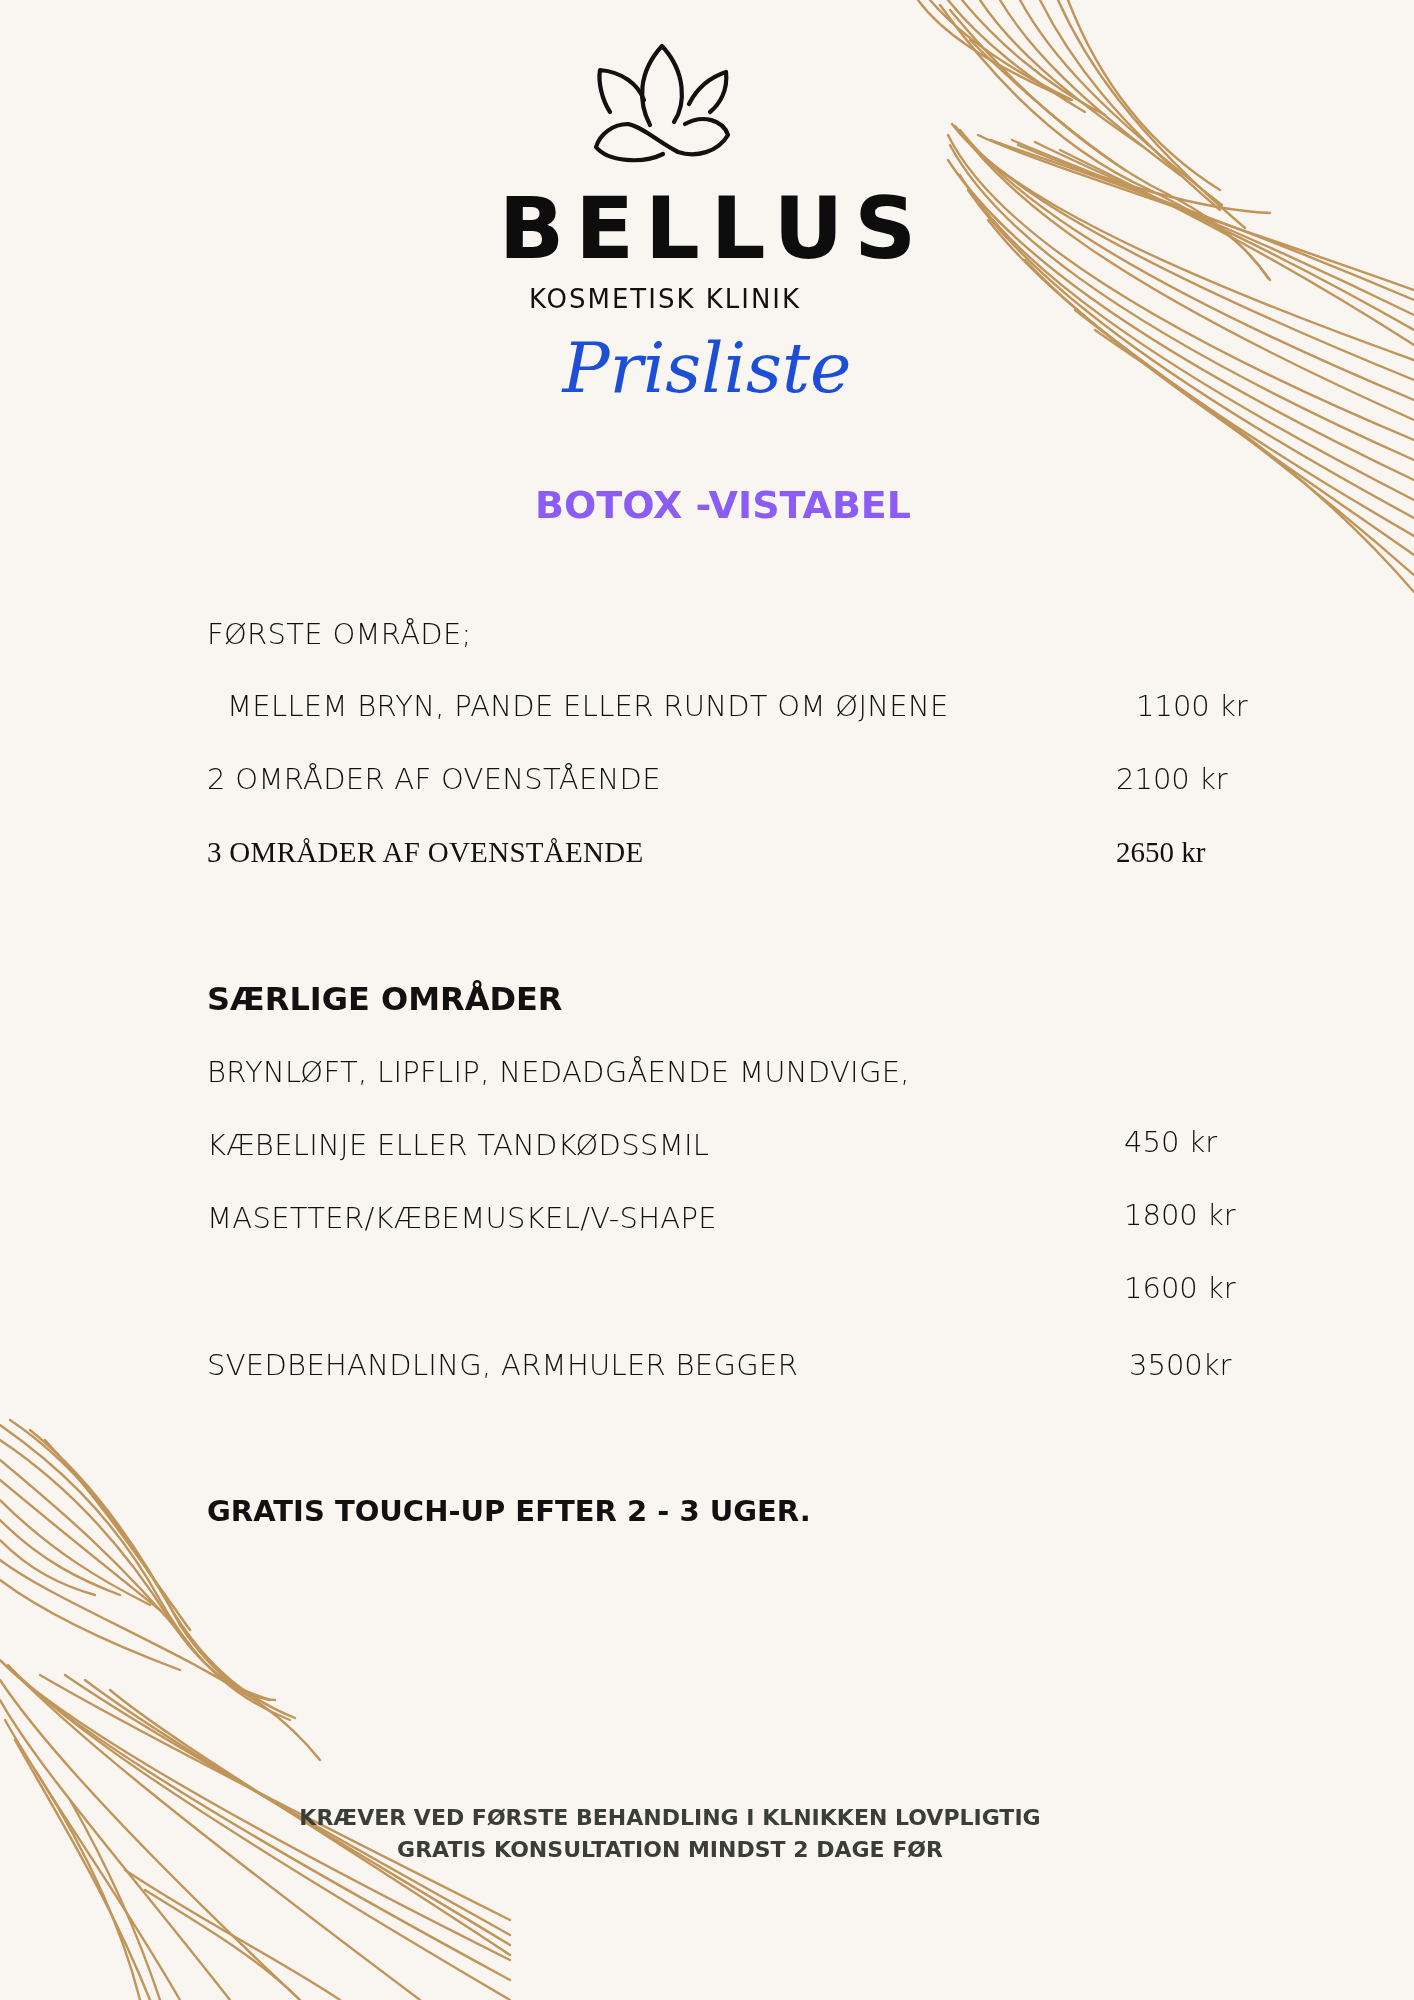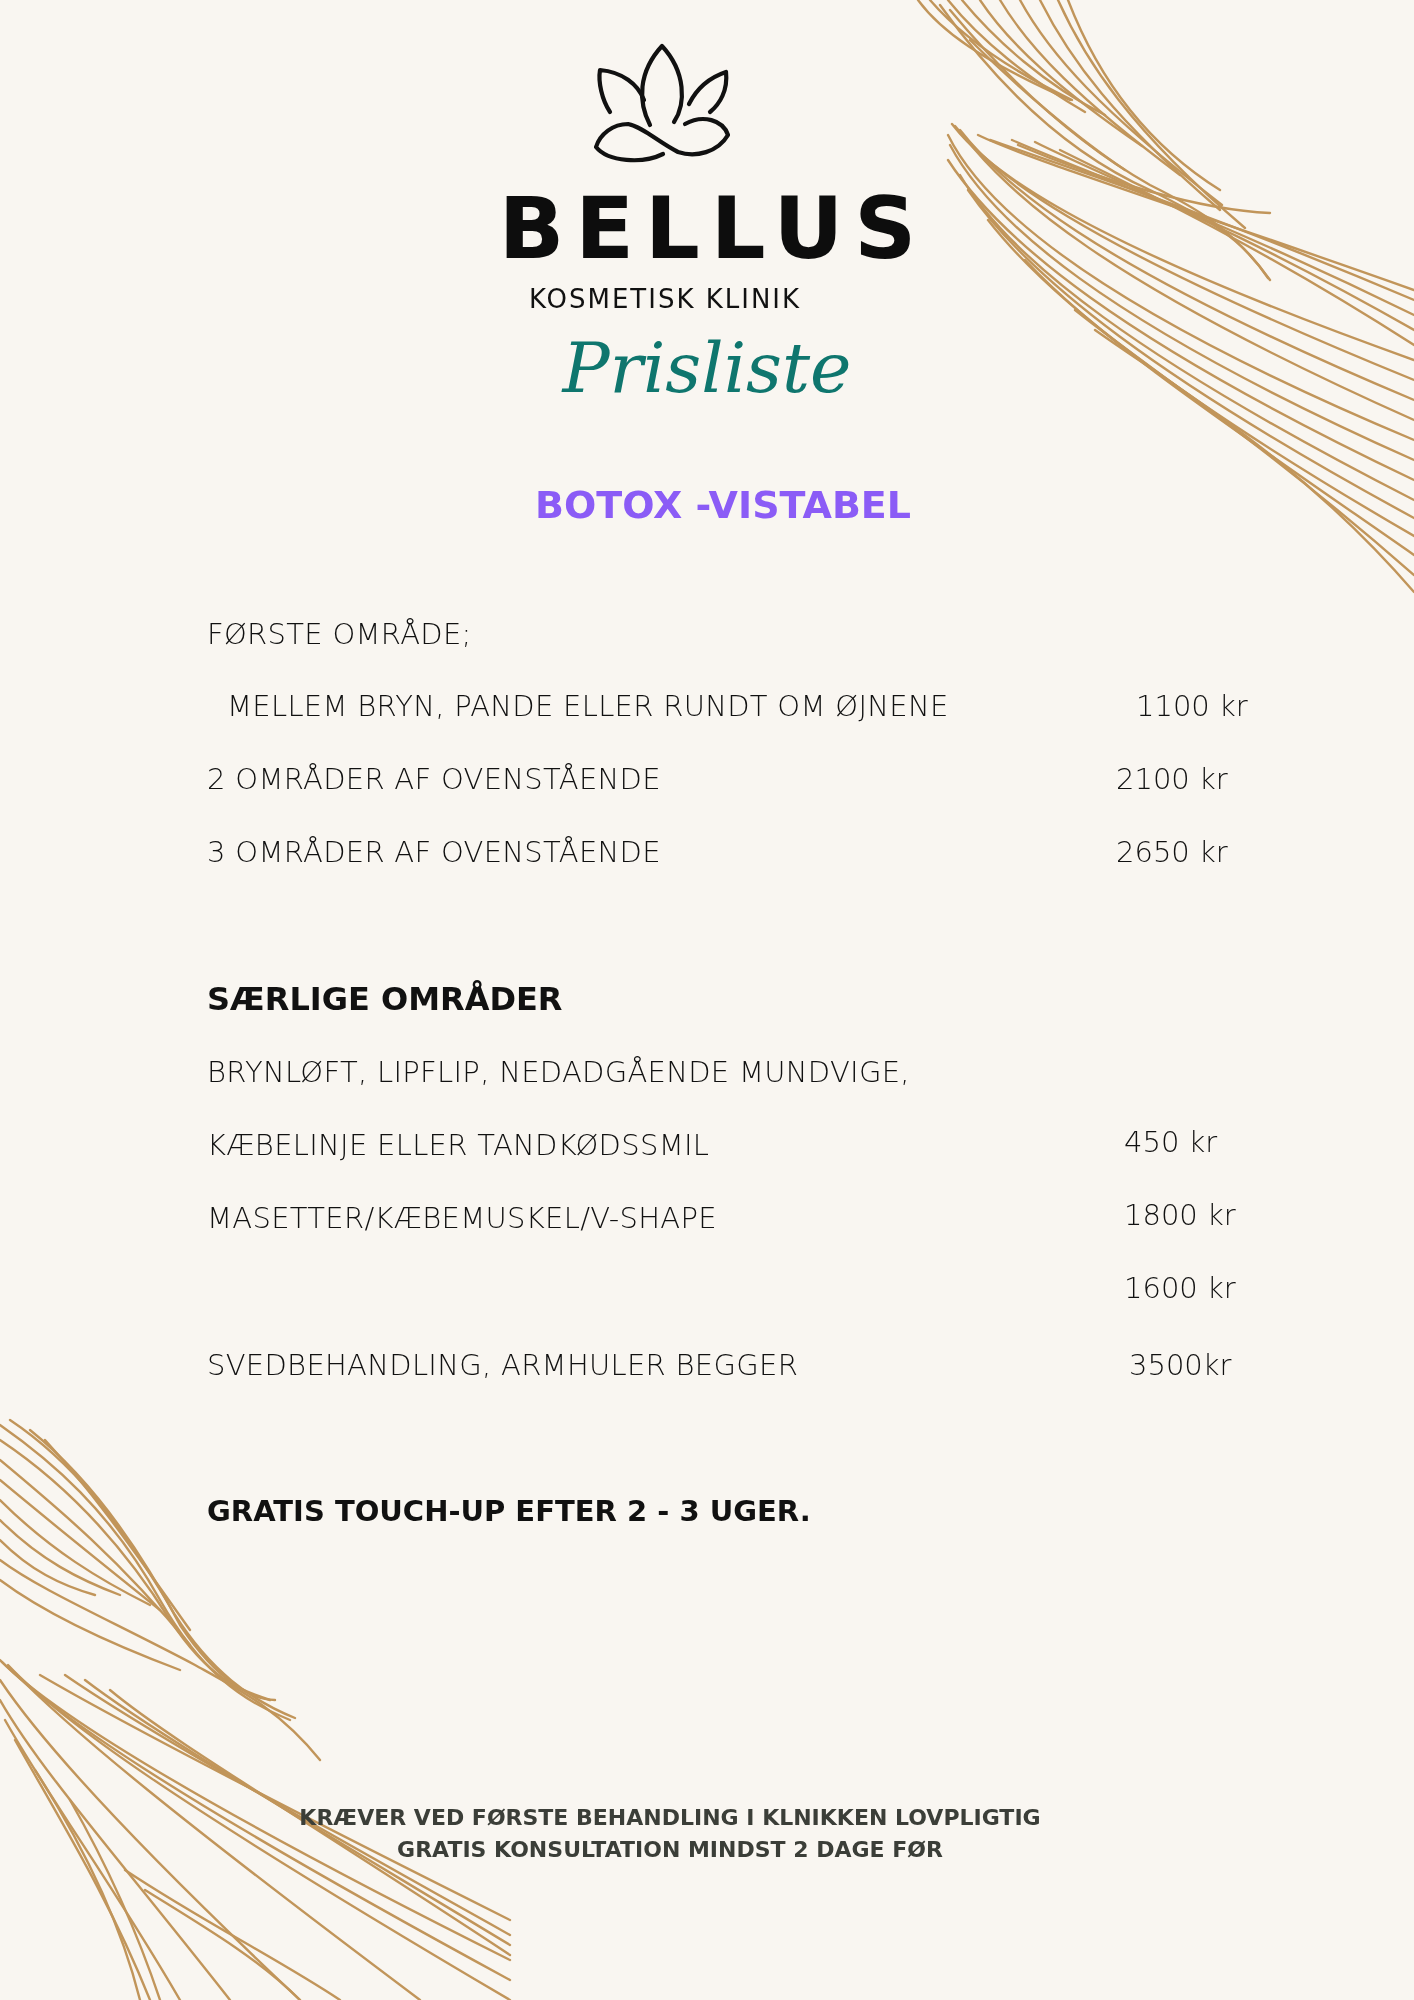--- a/index.html
+++ b/index.html
@@ -23,21 +23,21 @@
       line-height: 100px; padding-left: 12px;
     }
     .subtitle {
       position: absolute; left: 0; width: 1330px; top: 282px; text-align: center;
       font-family: "DejaVu Sans", sans-serif; font-size: 26px; letter-spacing: 2px;
       color: #111; line-height: 34px;
     }
     .script-title {
       position: absolute; left: 0; width: 1414px; top: 326px; text-align: center;
       font-family: "DejaVu Serif", serif; font-style: italic;
-      font-size: 70px; color: #0f766e; line-height: 84px;
+      font-size: 70px; color: #1d4ed8; line-height: 84px;
     }
     .section-title {
       position: absolute; left: 0; width: 1414px; top: 478px; text-align: center;
       font-family: "DejaVu Sans", sans-serif; font-weight: bold;
       font-size: 38px; color: #8b5cf6; line-height: 54px; padding-left: 32px;
     }
     .row {
       position: absolute; left: 207px; width: 1080px; height: 40px;
       font-family: "DejaVu Sans", sans-serif; font-size: 29px; line-height: 40px;
       color: #111; font-weight: 300;
@@ -150,21 +150,21 @@
 </div>
 
 <div class="row" style="top:686px;margin-left:20px;">
   <span class="label">MELLEM BRYN, PANDE ELLER RUNDT OM ØJNENE</span>
   <span class="price" style="left:909px;">1100 kr</span>
 </div>
 <div class="row" style="top:759px;">
   <span class="label">2 OMRÅDER AF OVENSTÅENDE</span>
   <span class="price" style="left:909px;">2100 kr</span>
 </div>
-<div class="row" style="top:832px;">
+<div class="row" style="top:832px;font-family:Liberation Serif, serif;">
   <span class="label">3 OMRÅDER AF OVENSTÅENDE</span>
   <span class="price" style="left:909px;text-align:center;">2650 kr</span>
 </div>
 
 <div class="heading-bold" style="top:979px;">SÆRLIGE OMRÅDER</div>
 
 <div class="row" style="top:1052px;">
   <span class="label">BRYNLØFT, LIPFLIP, NEDADGÅENDE MUNDVIGE,</span>
   <span class="price" style="left:917px;"></span>
 </div>

